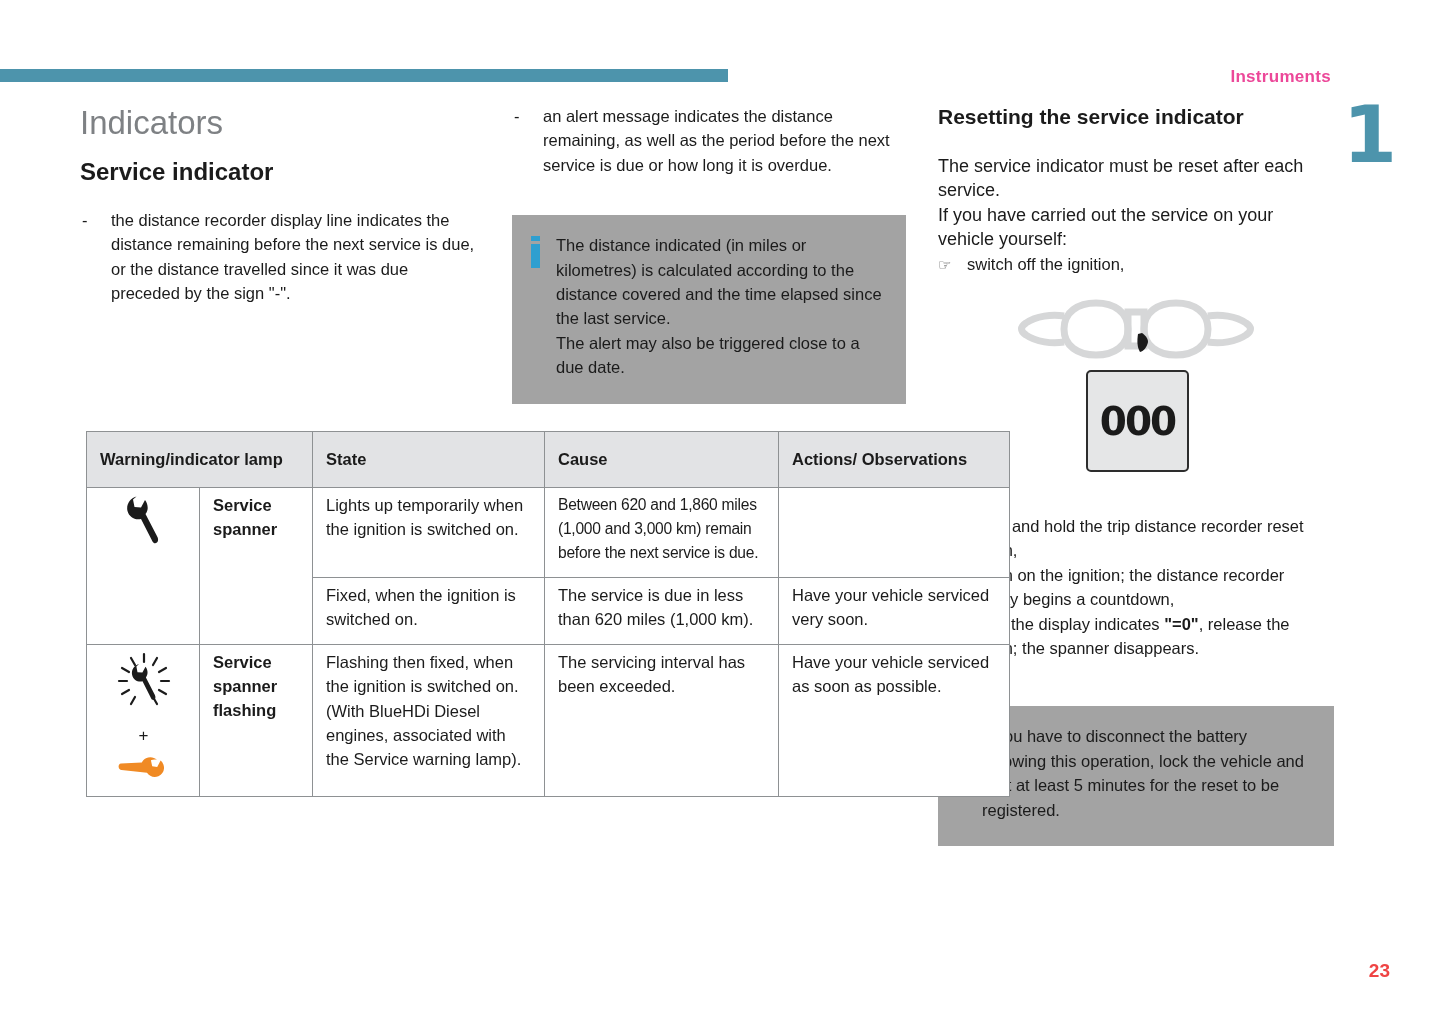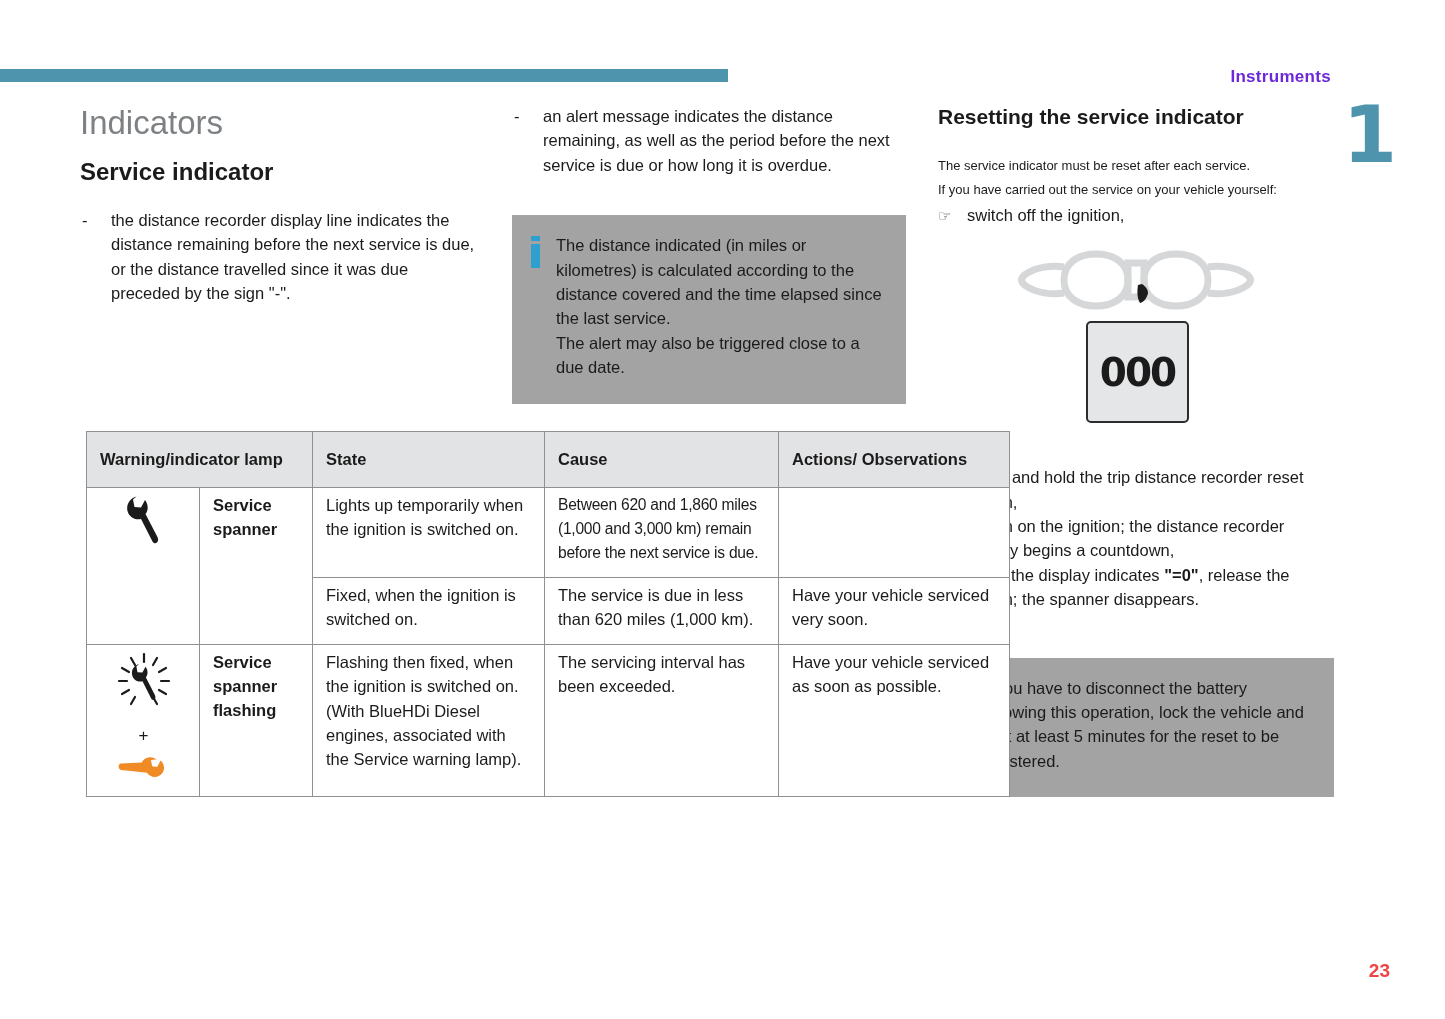--- a/index.html
+++ b/index.html
@@ -28,21 +28,21 @@
     width: 728px;
     height: 13px;
     background: #4d94ac;
   }
   .section-header {
     position: absolute;
     right: 114px;
     top: 67px;
     font-size: 17px;
     font-weight: bold;
-    color: #6d28d9;
+    color: #ec4899;
     letter-spacing: .3px;
   }
   .chapter-number {
     position: absolute;
     right: 48px;
     top: 96px;
     font-size: 78px;
     line-height: 78px;
     font-weight: bold;
     color: #4d94ac;
@@ -81,21 +81,21 @@
     line-height: 28px;
   }
   h2.sub-right {
     font-size: 21px;
     font-weight: bold;
     color: #1b1b1b;
     margin: 0 0 24px 0;
     line-height: 26px;
   }
   p.body {
-    font-size: 13px;
+    font-size: 18px;
     line-height: 24.4px;
     margin: 0;
     color: #1b1b1b;
   }
 
   ul.dash-list, ul.hand-list {
     list-style: none;
     margin: 0;
     padding: 0;
   }

